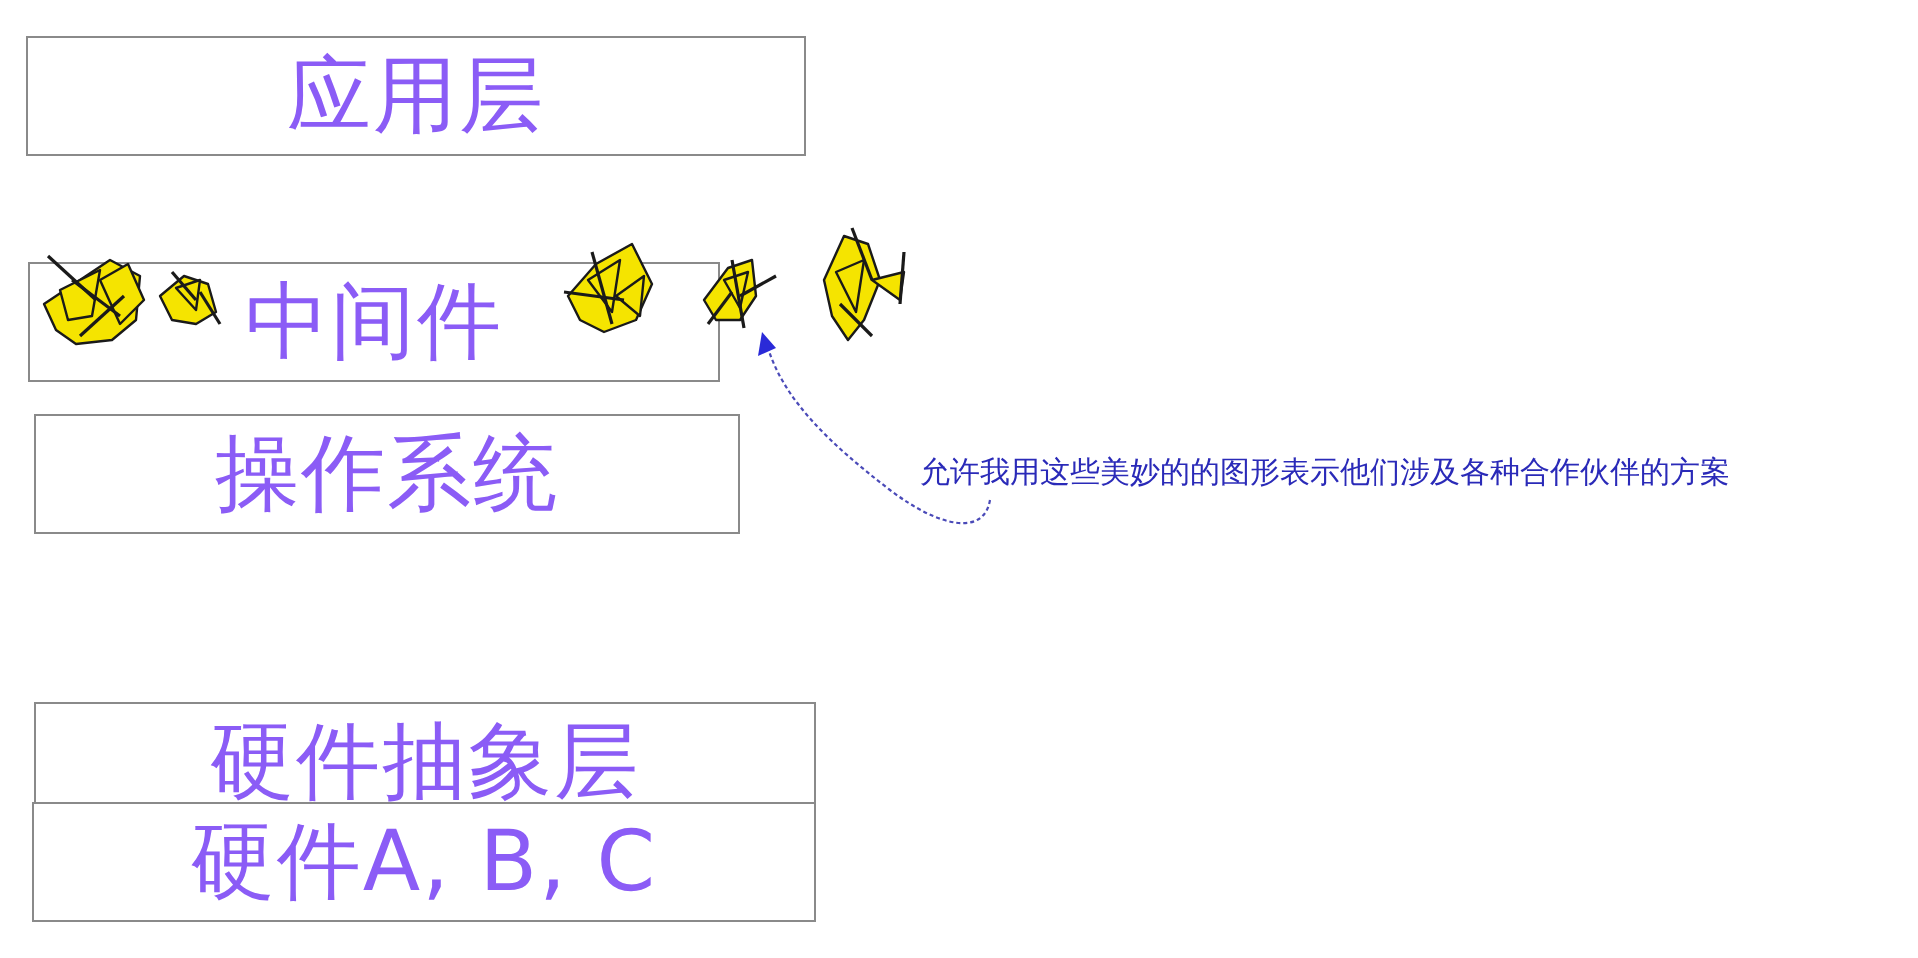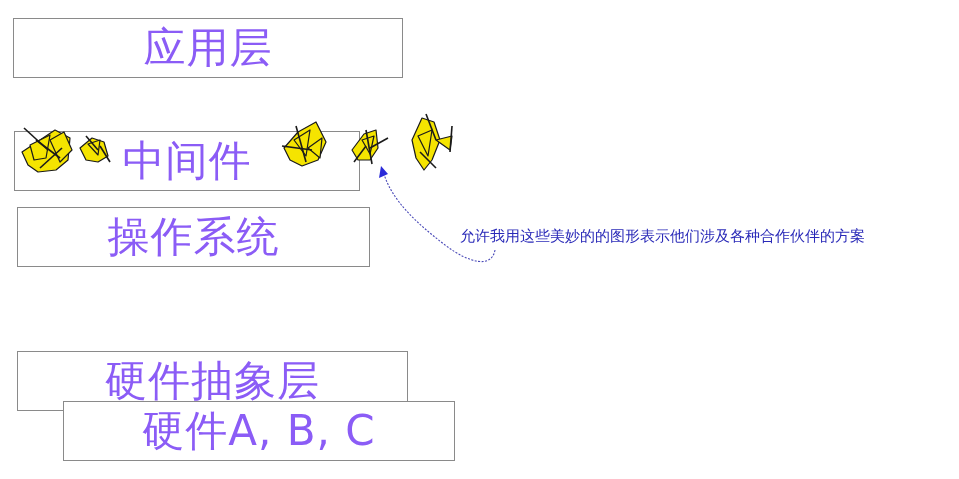--- a/index.html
+++ b/index.html
@@ -27,21 +27,21 @@
 </div>
 
 <div class="layer" style="left:17px; top:207px; width:353px; height:60px;">
   <span>操作系统</span>
 </div>
 
 <div class="layer" style="left:17px; top:307px; width:391px; height:60px;margin-top:44px;">
   <span>硬件抽象层</span>
 </div>
 
-<div class="layer" style="left:16px; top:401px; width:392px; height:60px;margin-left:47px;">
+<div class="layer" style="left:16px; top:401px; width:392px; height:60px;">
   <span>硬件A, B, C</span>
 </div>
 
 <svg class="overlay" width="959" height="479" viewBox="0 0 959 479">
 
   <g class="blob">
     <polygon points="22,152 40,140 55,130 70,138 68,160 56,170 38,172 28,165"></polygon>
     <polygon points="30,145 50,135 46,158 34,160"></polygon>
     <polygon points="50,140 64,132 72,150 60,162"></polygon>
     <line x1="24" y1="128" x2="48" y2="150"></line>

